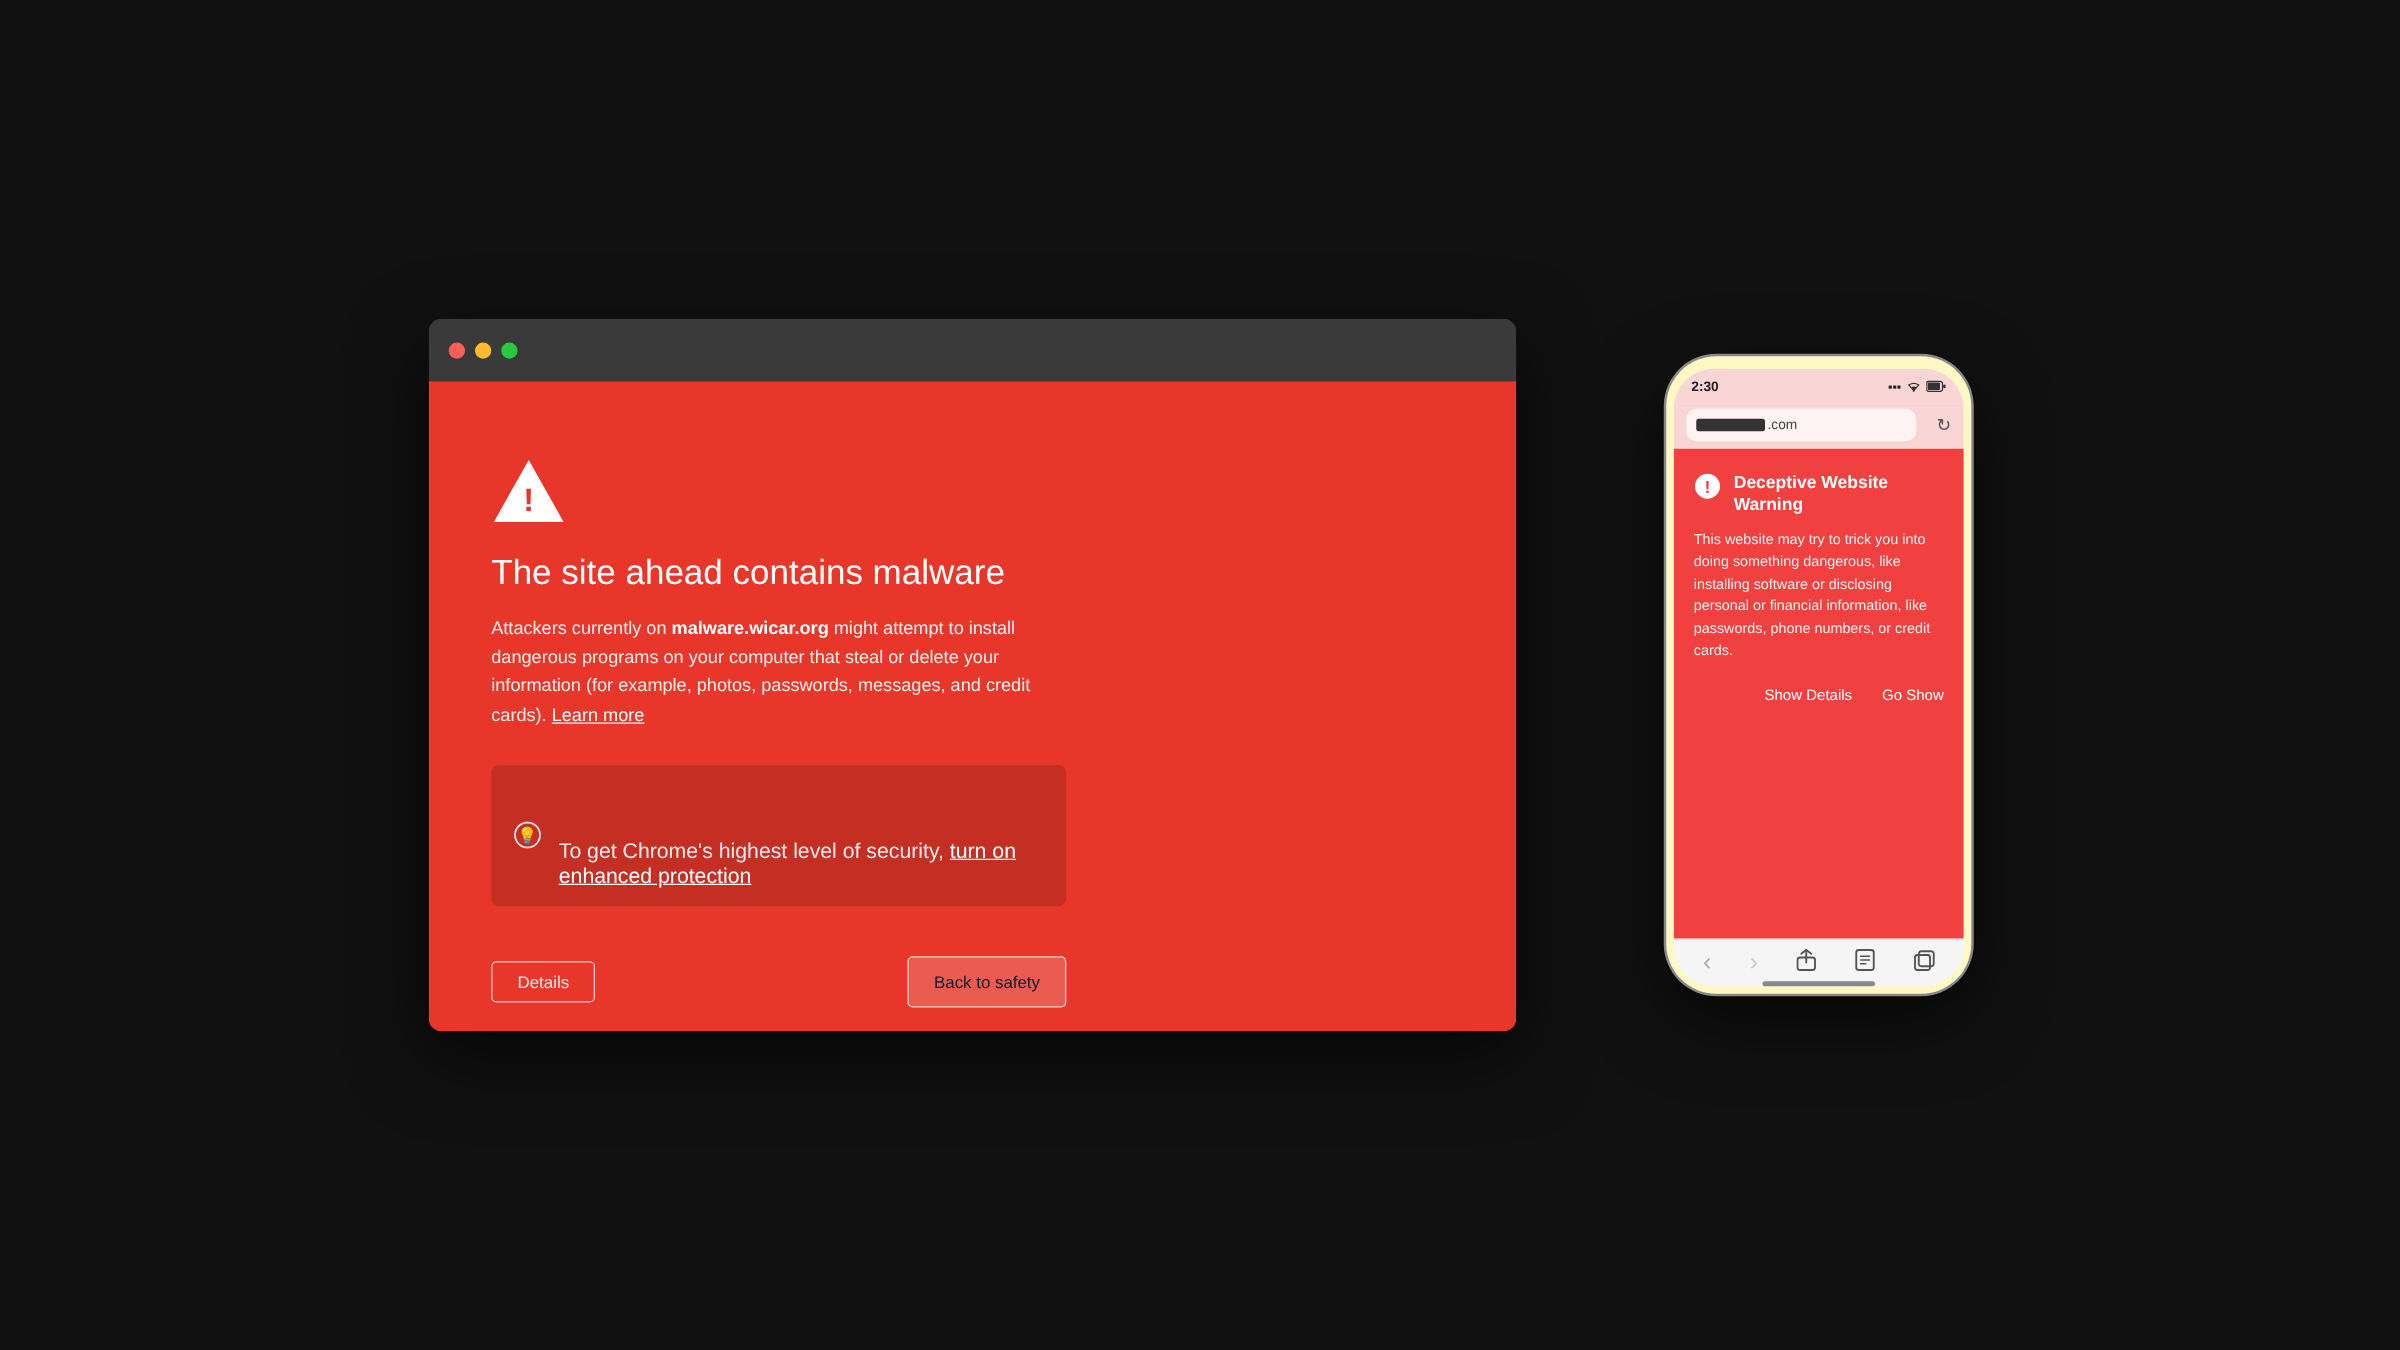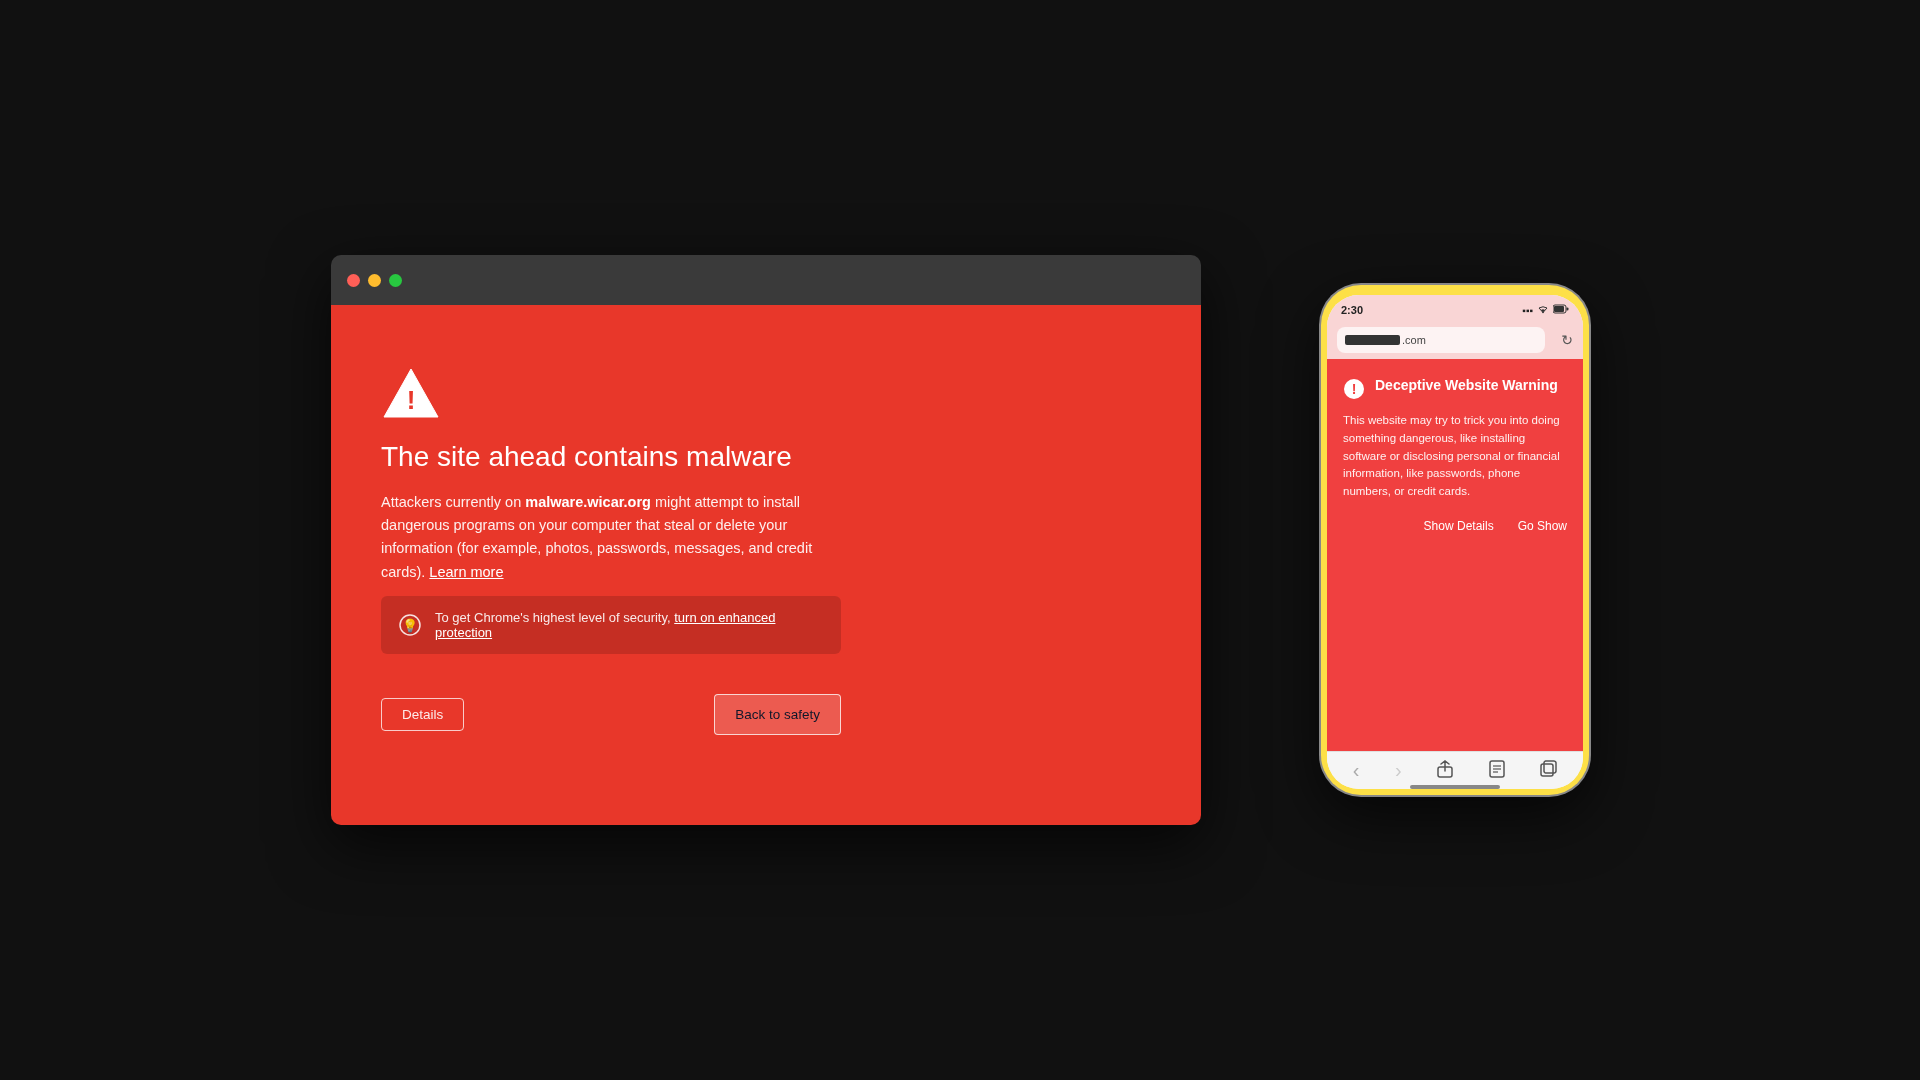--- a/index.html
+++ b/index.html
@@ -76,21 +76,21 @@
       font-size: 28px;
       font-weight: 400;
       margin-bottom: 18px;
     }
 
     .chrome-body-text {
       color: rgba(255,255,255,0.92);
       font-size: 14.5px;
       line-height: 1.6;
       max-width: 460px;
-      margin-bottom: 12px;
+      margin-bottom: 27px;
     }
 
     .chrome-body-text strong {
       font-weight: 700;
       color: #ffffff;
     }
 
     .chrome-body-text a {
       color: #ffffff;
       text-decoration: underline;
@@ -109,21 +109,22 @@
 
     .shield-icon-sm {
       width: 22px;
       height: 22px;
       flex-shrink: 0;
       color: rgba(255,255,255,0.85);
     }
 
     .protection-text {
       color: rgba(255,255,255,0.9);
-      font-size: 13px;
+      font-size: 17px;
+      margin-top: 45px;
     }
 
     .protection-text a {
       color: #ffffff;
       text-decoration: underline;
     }
 
     .chrome-actions {
       display: flex;
       justify-content: space-between;
@@ -150,23 +151,23 @@
       font-size: 13.5px;
       cursor: pointer;
     }
 
     
     .iphone-wrapper {
       position: relative;
     }
 
     .iphone-frame {
-      width: 268px;
+      width: 244px;
       height: 510px;
-      background: #fde047;
+      background: #fef9c3;
       border-radius: 40px;
       box-shadow: 0 0 0 2px #888, 0 20px 60px rgba(0,0,0,0.7);
       overflow: hidden;
       display: flex;
       flex-direction: column;
       position: relative;
     }
 
     .iphone-screen {
       flex: 1;

